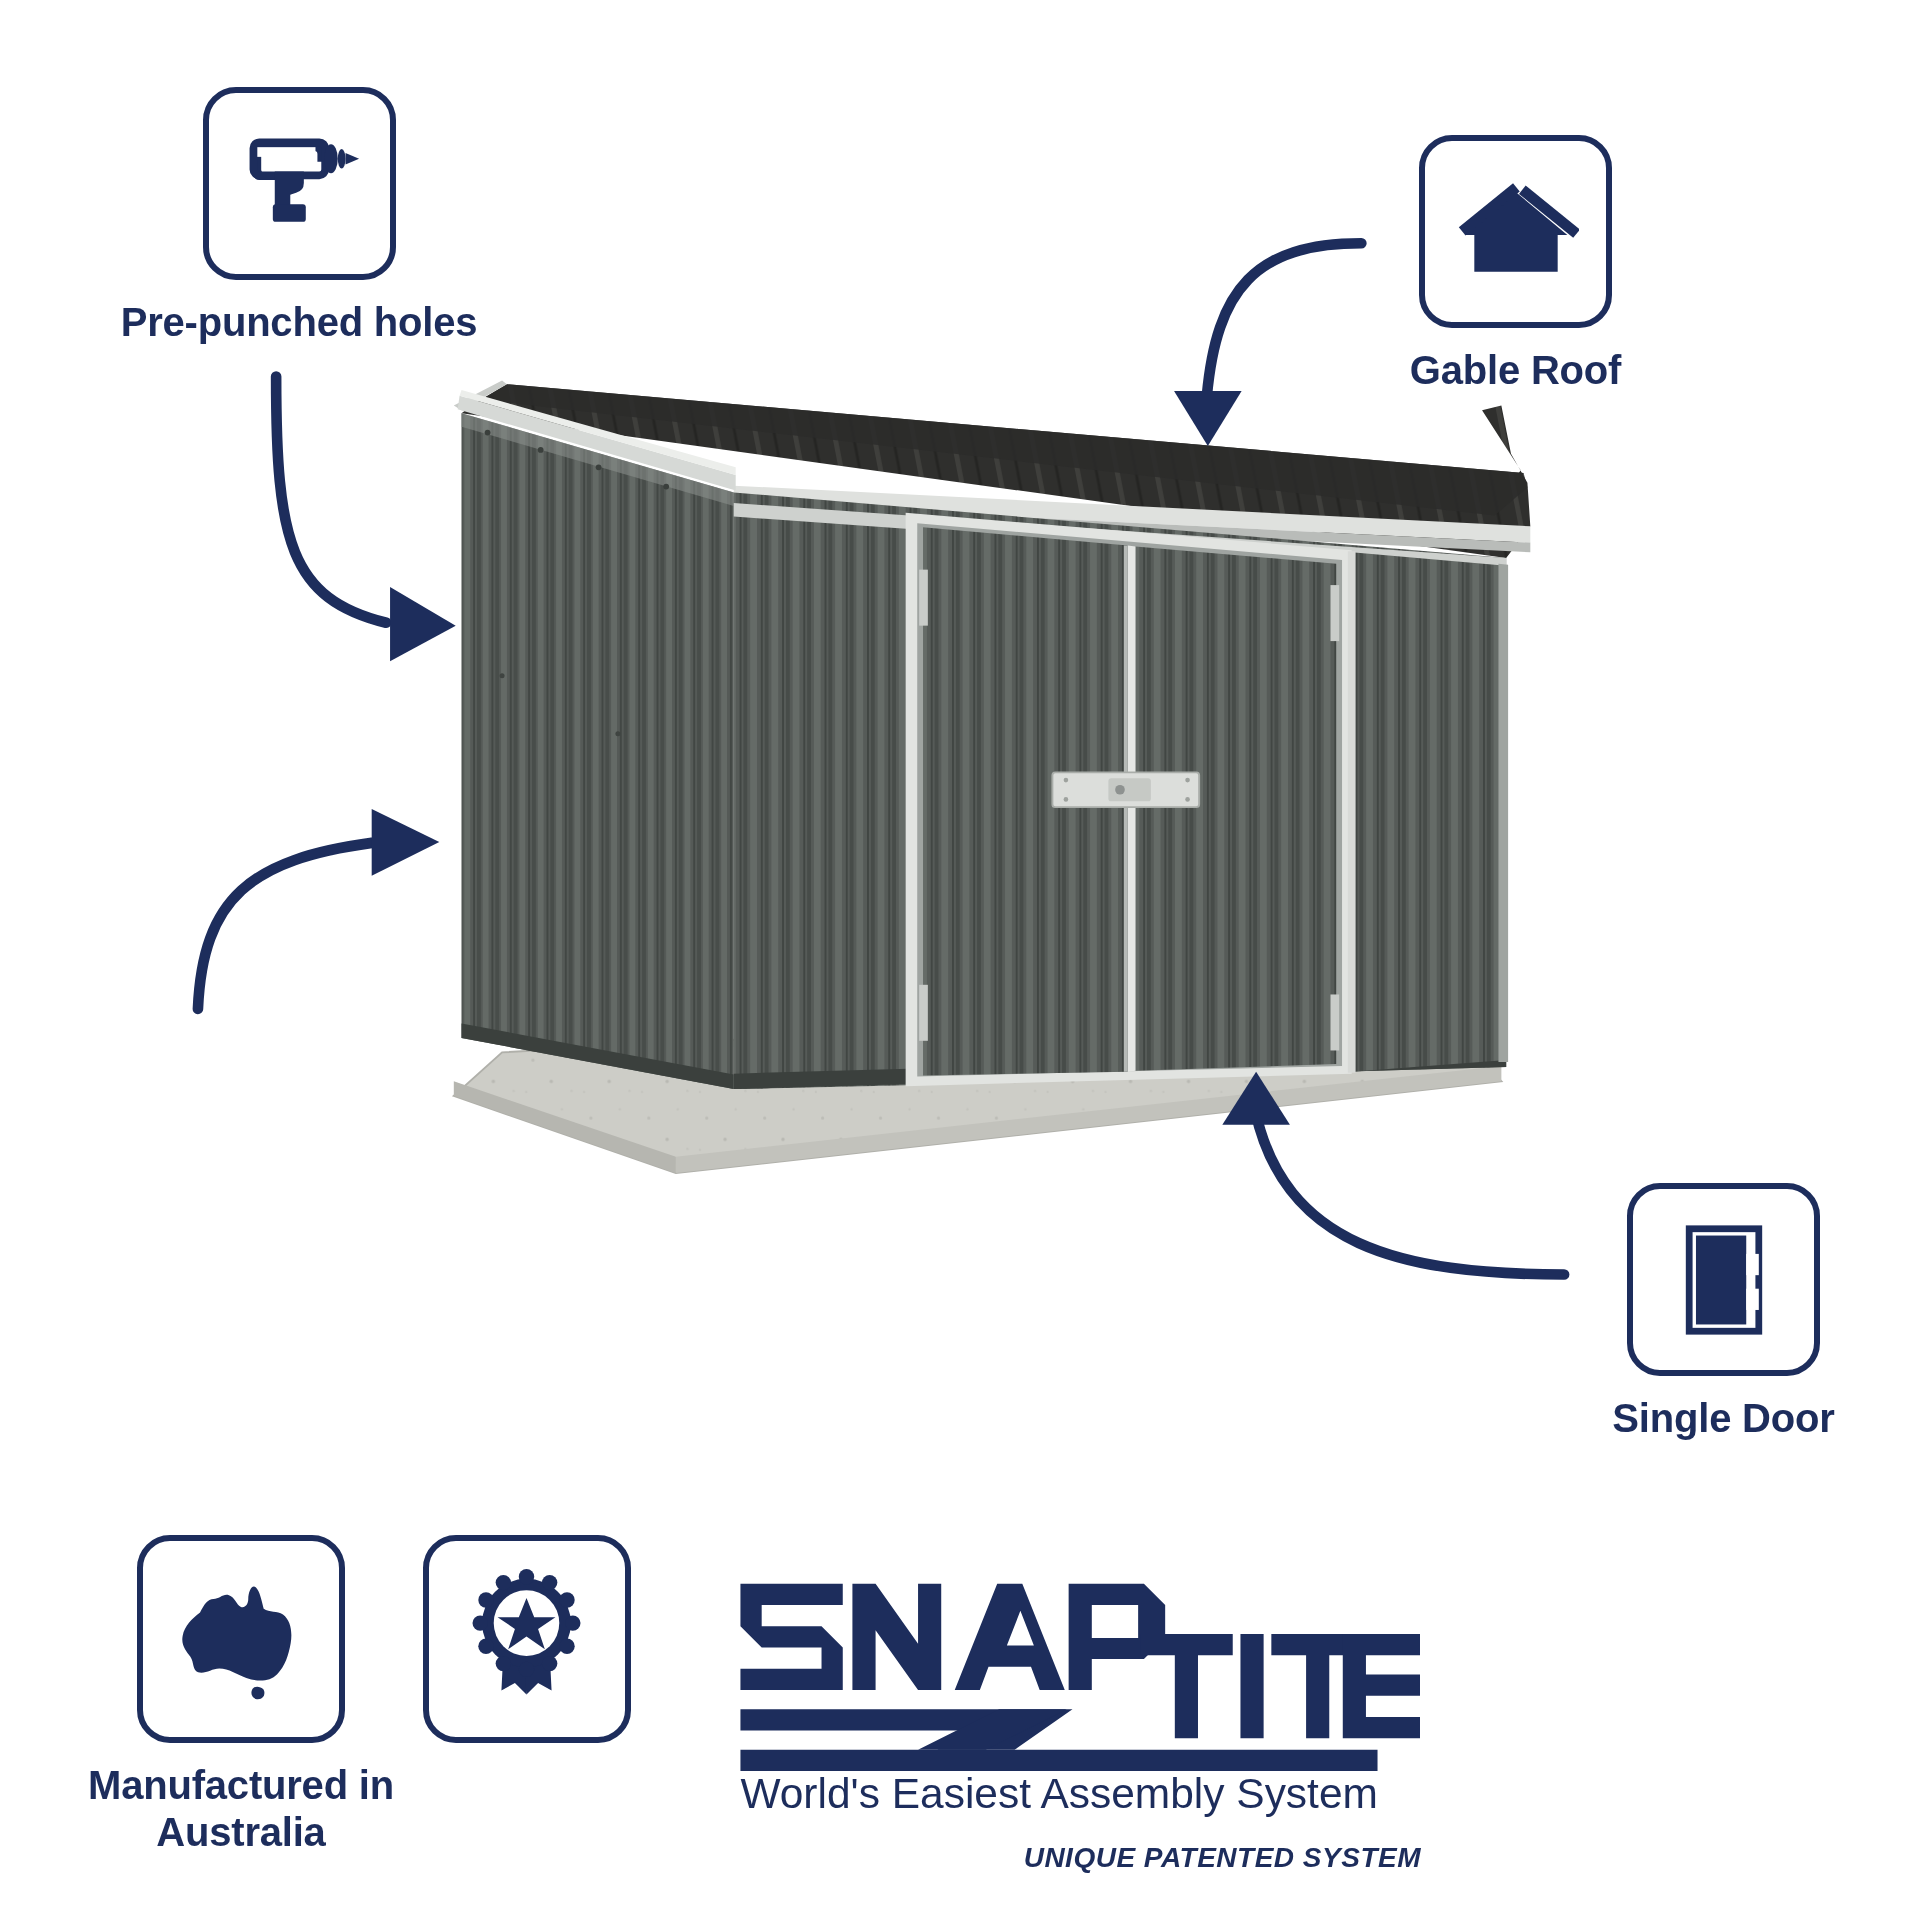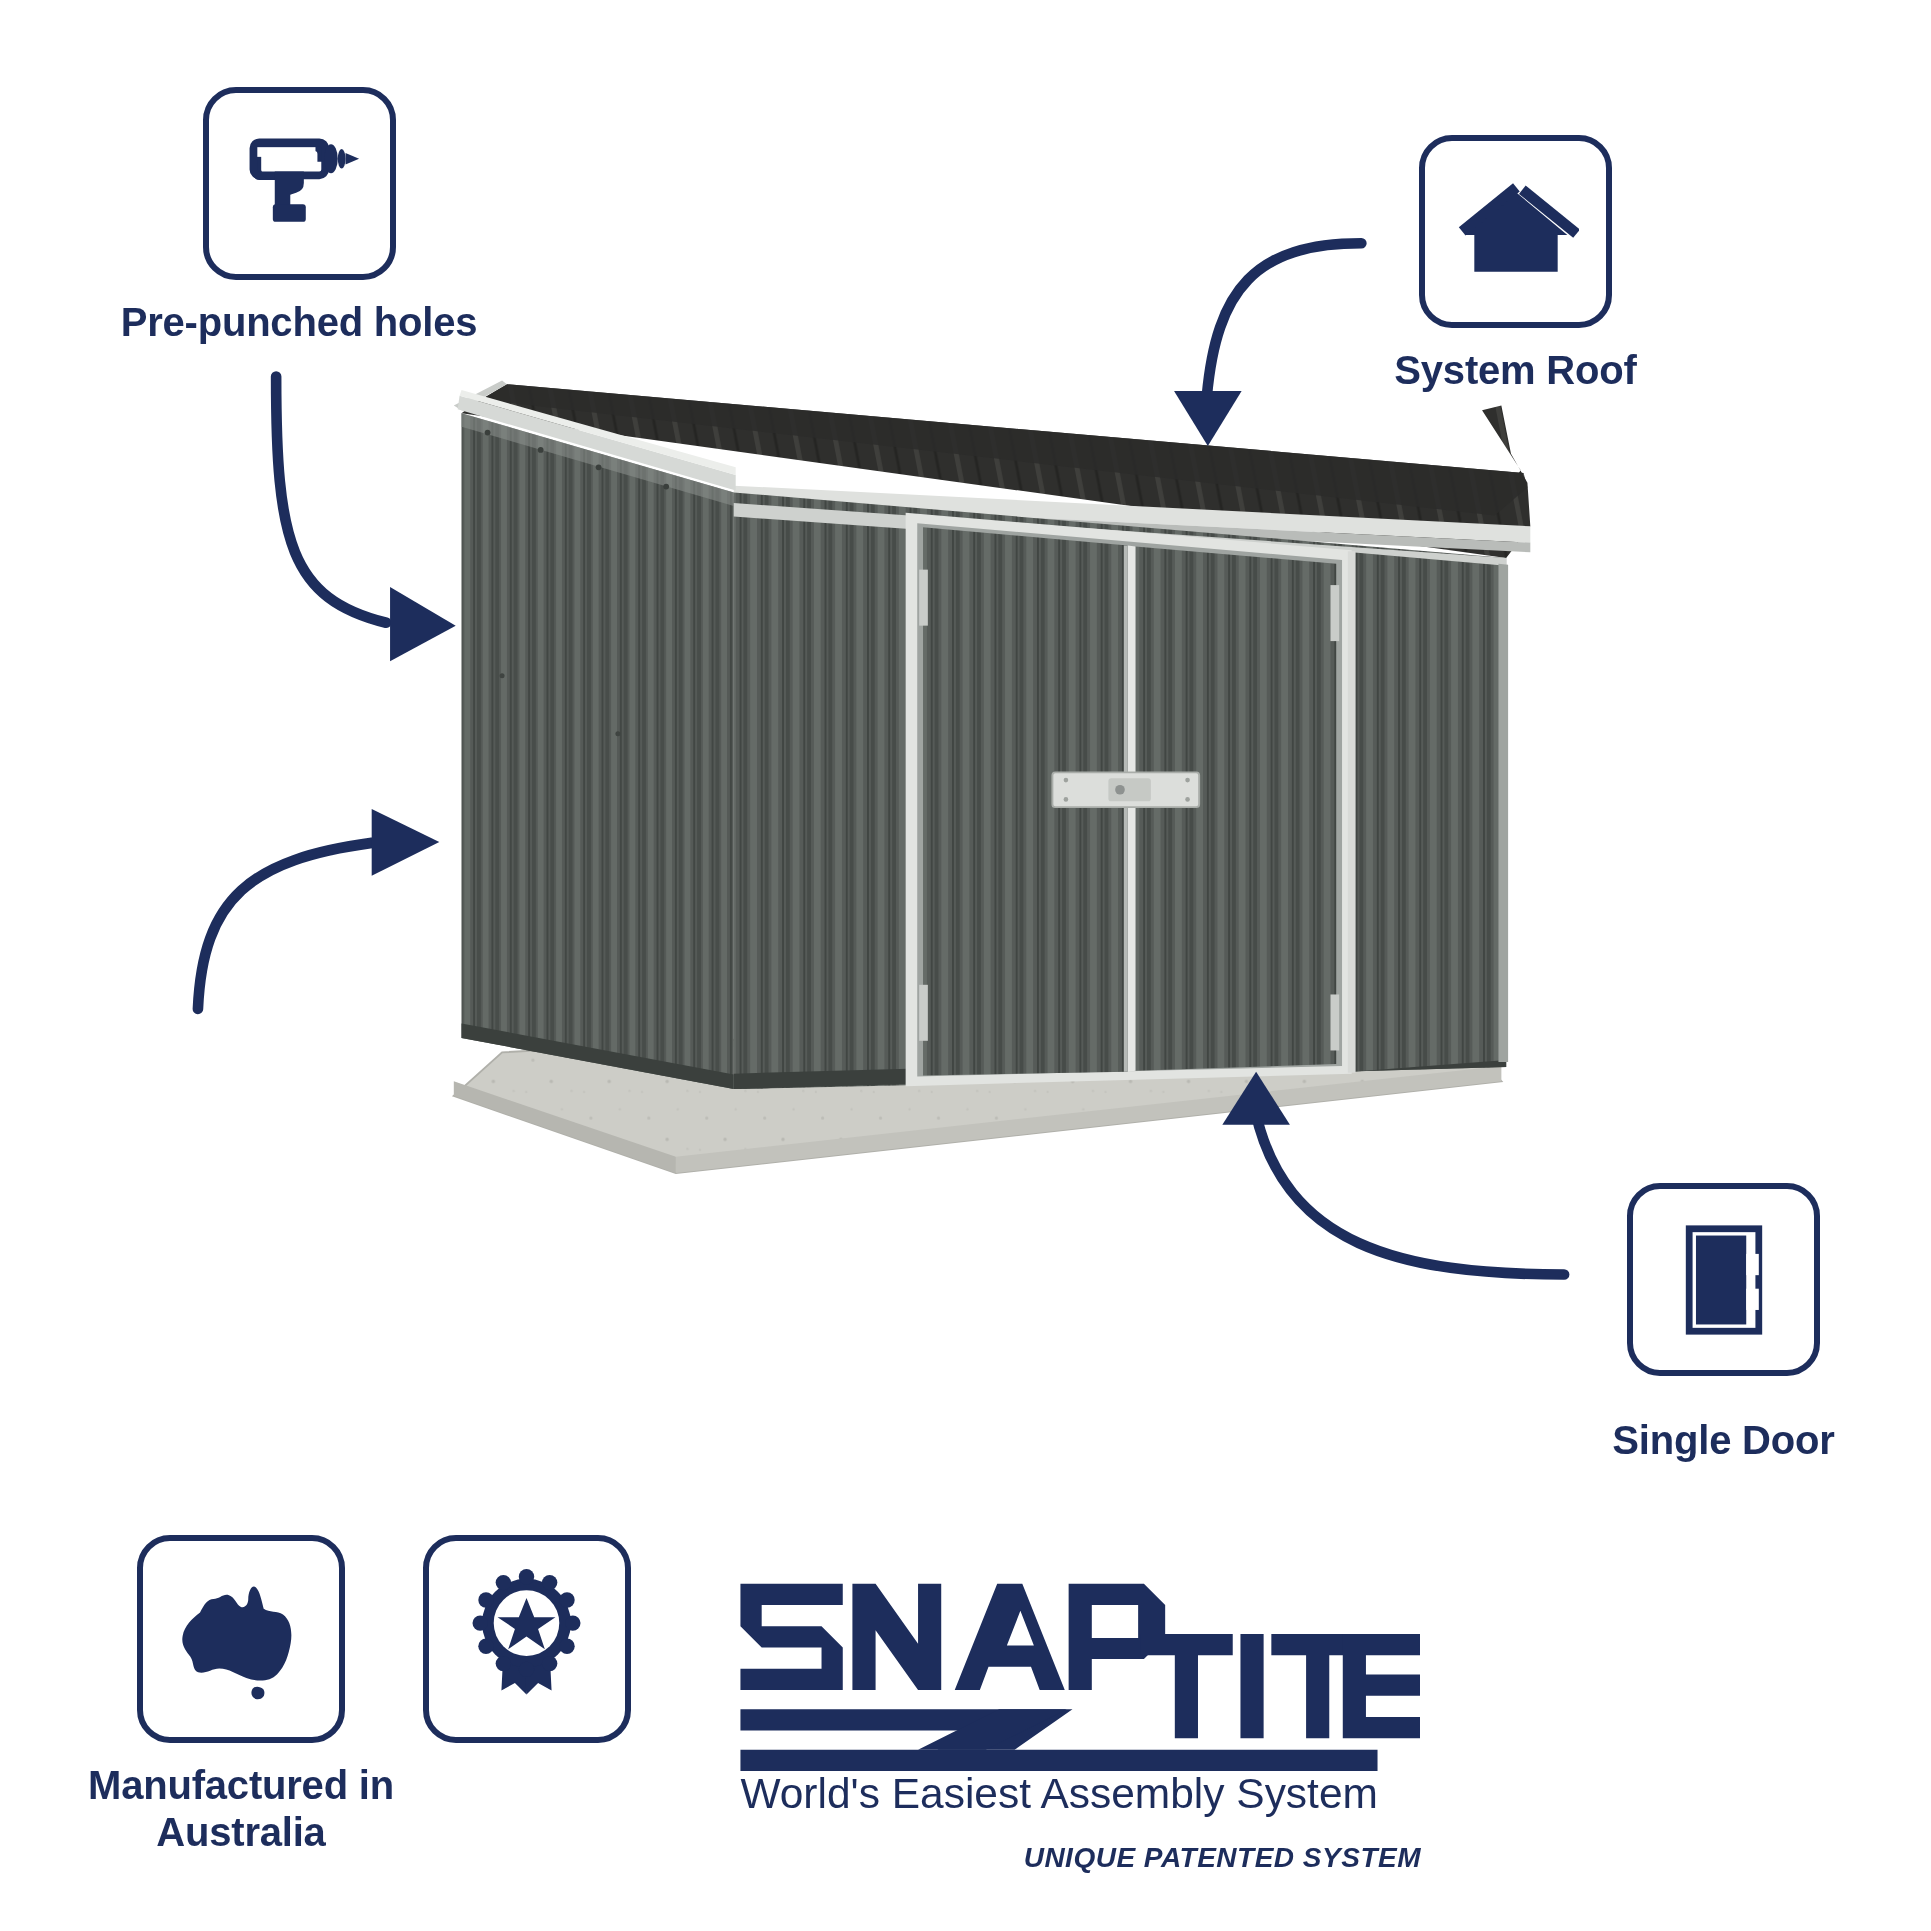--- a/index.html
+++ b/index.html
@@ -39,21 +39,21 @@
   #c-prepunched .callout-label{font-size:40px;}
 
   #c-gable{left:1337px;top:135px;width:357px;}
   #c-gable .icon-box{width:193px;height:193px;}
   #c-gable .callout-label{font-size:40px;}
 
   #c-steel{left:106px;top:1019px;width:367px;}
   #c-steel .icon-box{width:198px;height:198px;}
   #c-steel .callout-label{font-size:40px;}
 
-  #c-door{left:1545px;top:1183px;width:357px;gap:22px;}
+  #c-door{left:1545px;top:1183px;width:357px;}
   #c-door .icon-box{width:193px;height:193px;}
   #c-door .callout-label{font-size:40px;}
 
   
   #b-aus{left:77px;top:1535px;width:328px;}
   #b-aus .icon-box{width:208px;height:208px;}
   #b-aus .callout-label{font-size:40px;}
 
   #b-warranty{left:377px;top:1535px;width:299px;}
   #b-warranty .icon-box{width:208px;height:208px;}
@@ -243,21 +243,21 @@
   <div class="callout" id="c-gable">
     <div class="icon-box">
       <svg width="126" height="126" viewBox="0 0 130 130">
         <g fill="#1d2d5c">
           <polygon points="65,24 118,68 108,68 108,106 22,106 22,68 12,68"></polygon>
           <rect x="6" y="60" width="72" height="11" transform="rotate(-39 6 60)"></rect>
           <rect x="52" y="60" width="72" height="11" transform="rotate(39 124 71)"></rect>
         </g>
       </svg>
     </div>
-    <div class="callout-label">System Roof</div>
+    <div class="callout-label">Gable Roof</div>
   </div>
 
 
   <div class="callout" id="c-door">
     <div class="icon-box">
       <svg width="116" height="126" viewBox="0 0 120 130">
         <g fill="none" stroke="#1d2d5c" stroke-width="7">
           <rect x="24" y="12" width="72" height="106"></rect>
         </g>
         <rect x="31" y="19" width="52" height="92" fill="#1d2d5c"></rect>

